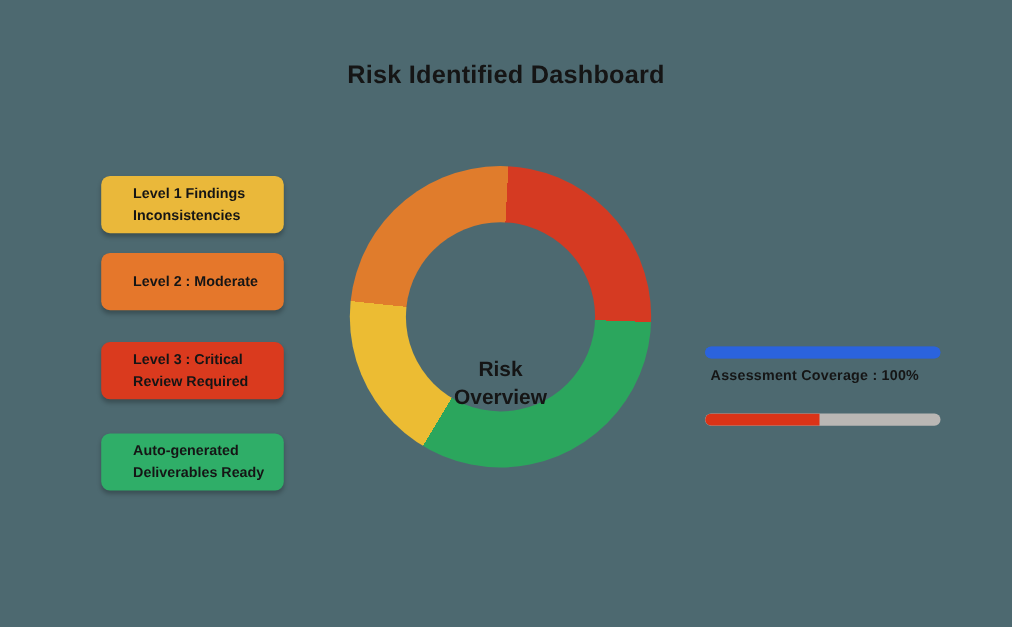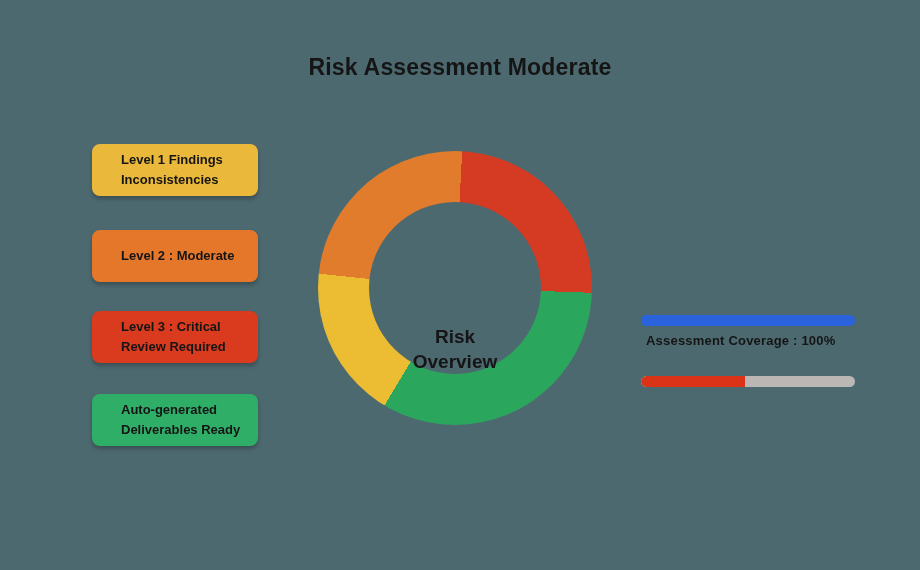--- a/index.html
+++ b/index.html
@@ -20,21 +20,21 @@
     position:absolute; top:54px; left:0; width:920px;
     text-align:center; font-size:23px; font-weight:700; letter-spacing:.2px;
   }
   .card{
     position:absolute; left:92px; width:166px; height:52px;
     border-radius:8px; padding-left:29px;
     display:flex; flex-direction:column; justify-content:center;
     font-size:13px; font-weight:600; line-height:20px;
     box-shadow:0 3px 4px rgba(0,0,0,.25);
   }
-  .card-1{top:144px; background:var(--card_yellow);}
+  .card-1{top:160px; background:var(--card_yellow);}
   .card-2{top:230px; background:var(--card_orange);}
   .card-3{top:311px; background:var(--card_red);}
   .card-4{top:394px; background:var(--card_green);}
   .donut{
     position:absolute; left:318px; top:151px;
     width:274px; height:274px; border-radius:50%;
     
   }
   .donut-hole{
     position:absolute; left:51px; top:51px;
@@ -54,21 +54,21 @@
   .bar-fill.blue{background:var(--bar_blue); border-radius:6px;}
   .bar-fill.red{background:var(--bar_red);}
   .bar-label{
     margin-top:7px; margin-left:5px;
     font-size:13px; font-weight:600; letter-spacing:.2px; white-space:nowrap;
   }
 </style>
 </head>
 <body>
 
-<div class="page-title">Risk Assessment Moderate</div>
+<div class="page-title">Risk Identified Dashboard</div>
 
 <div class="card card-1">
   <span>Level 1 Findings</span>
   <span>Inconsistencies</span>
 </div>
 <div class="card card-2">
   <span>Level 2 : Moderate</span>
 </div>
 <div class="card card-3">
   <span>Level 3 : Critical</span>

